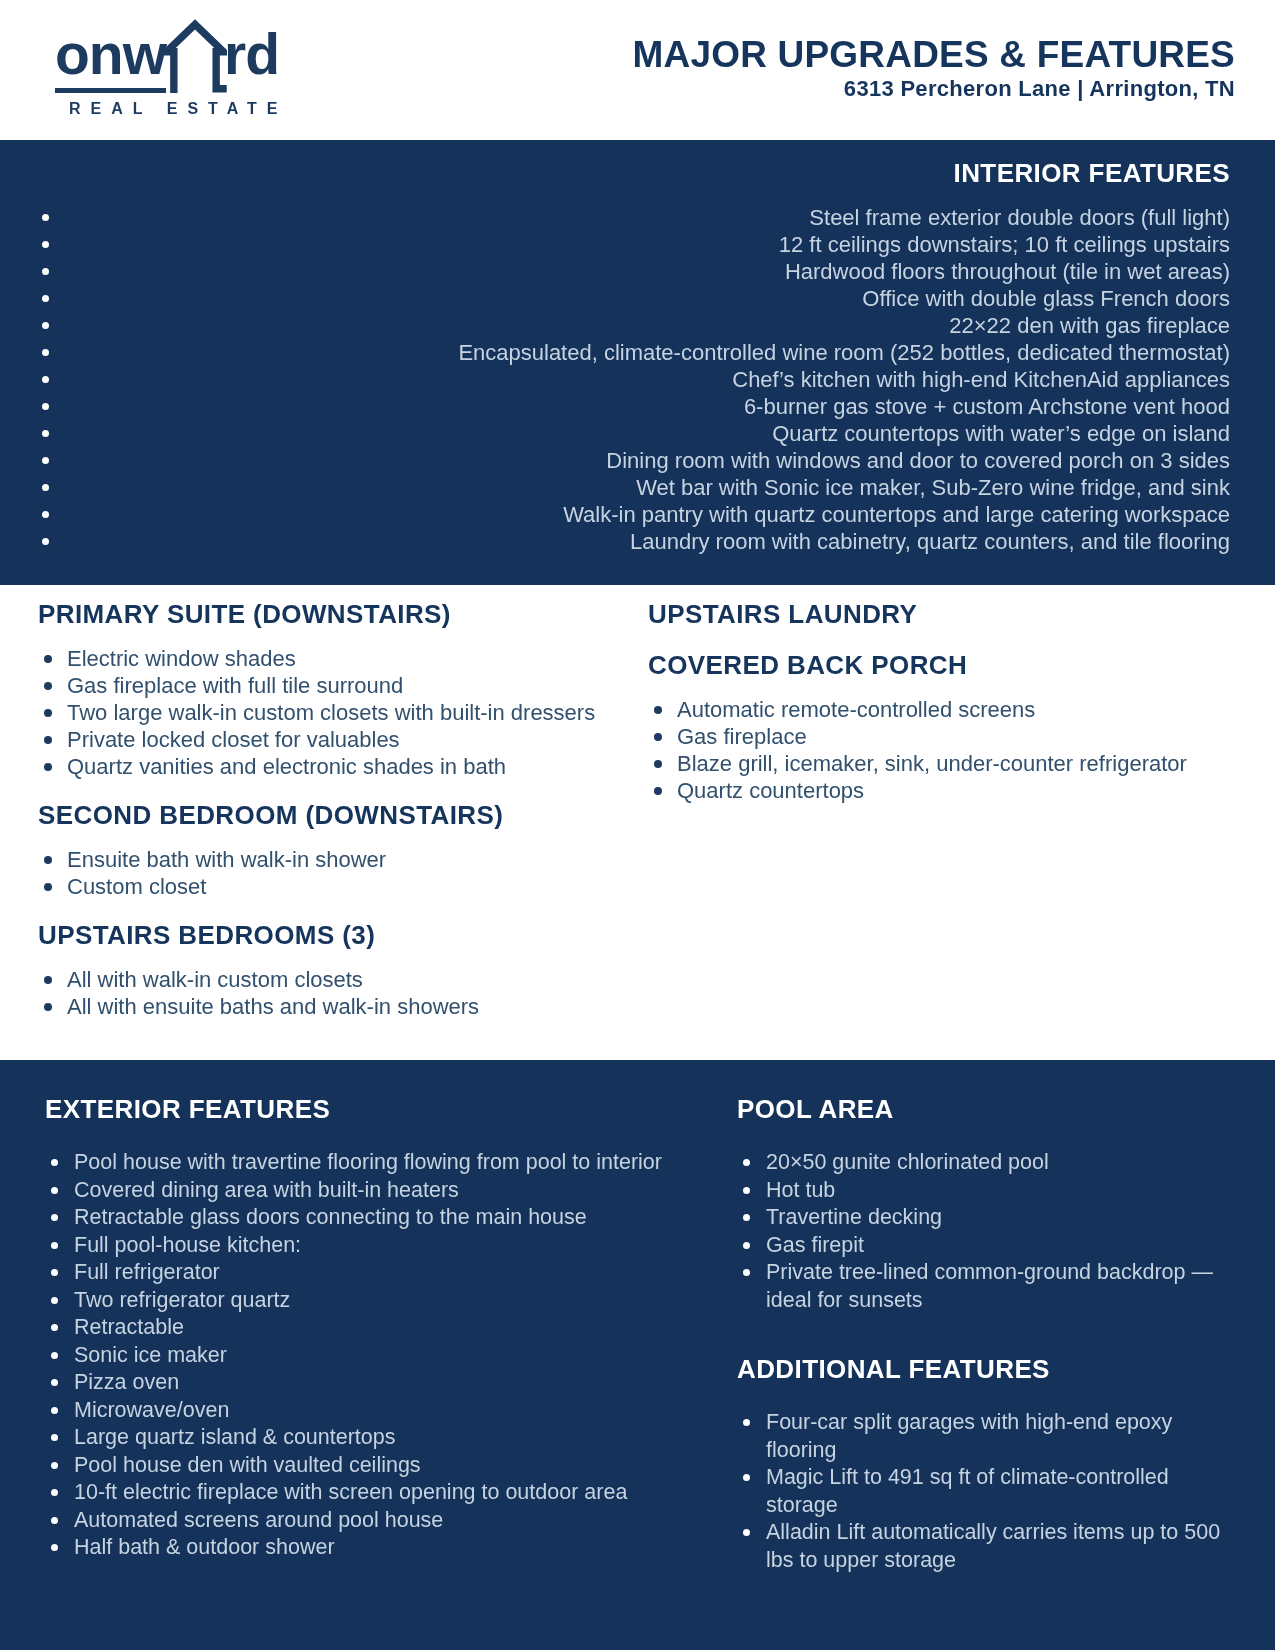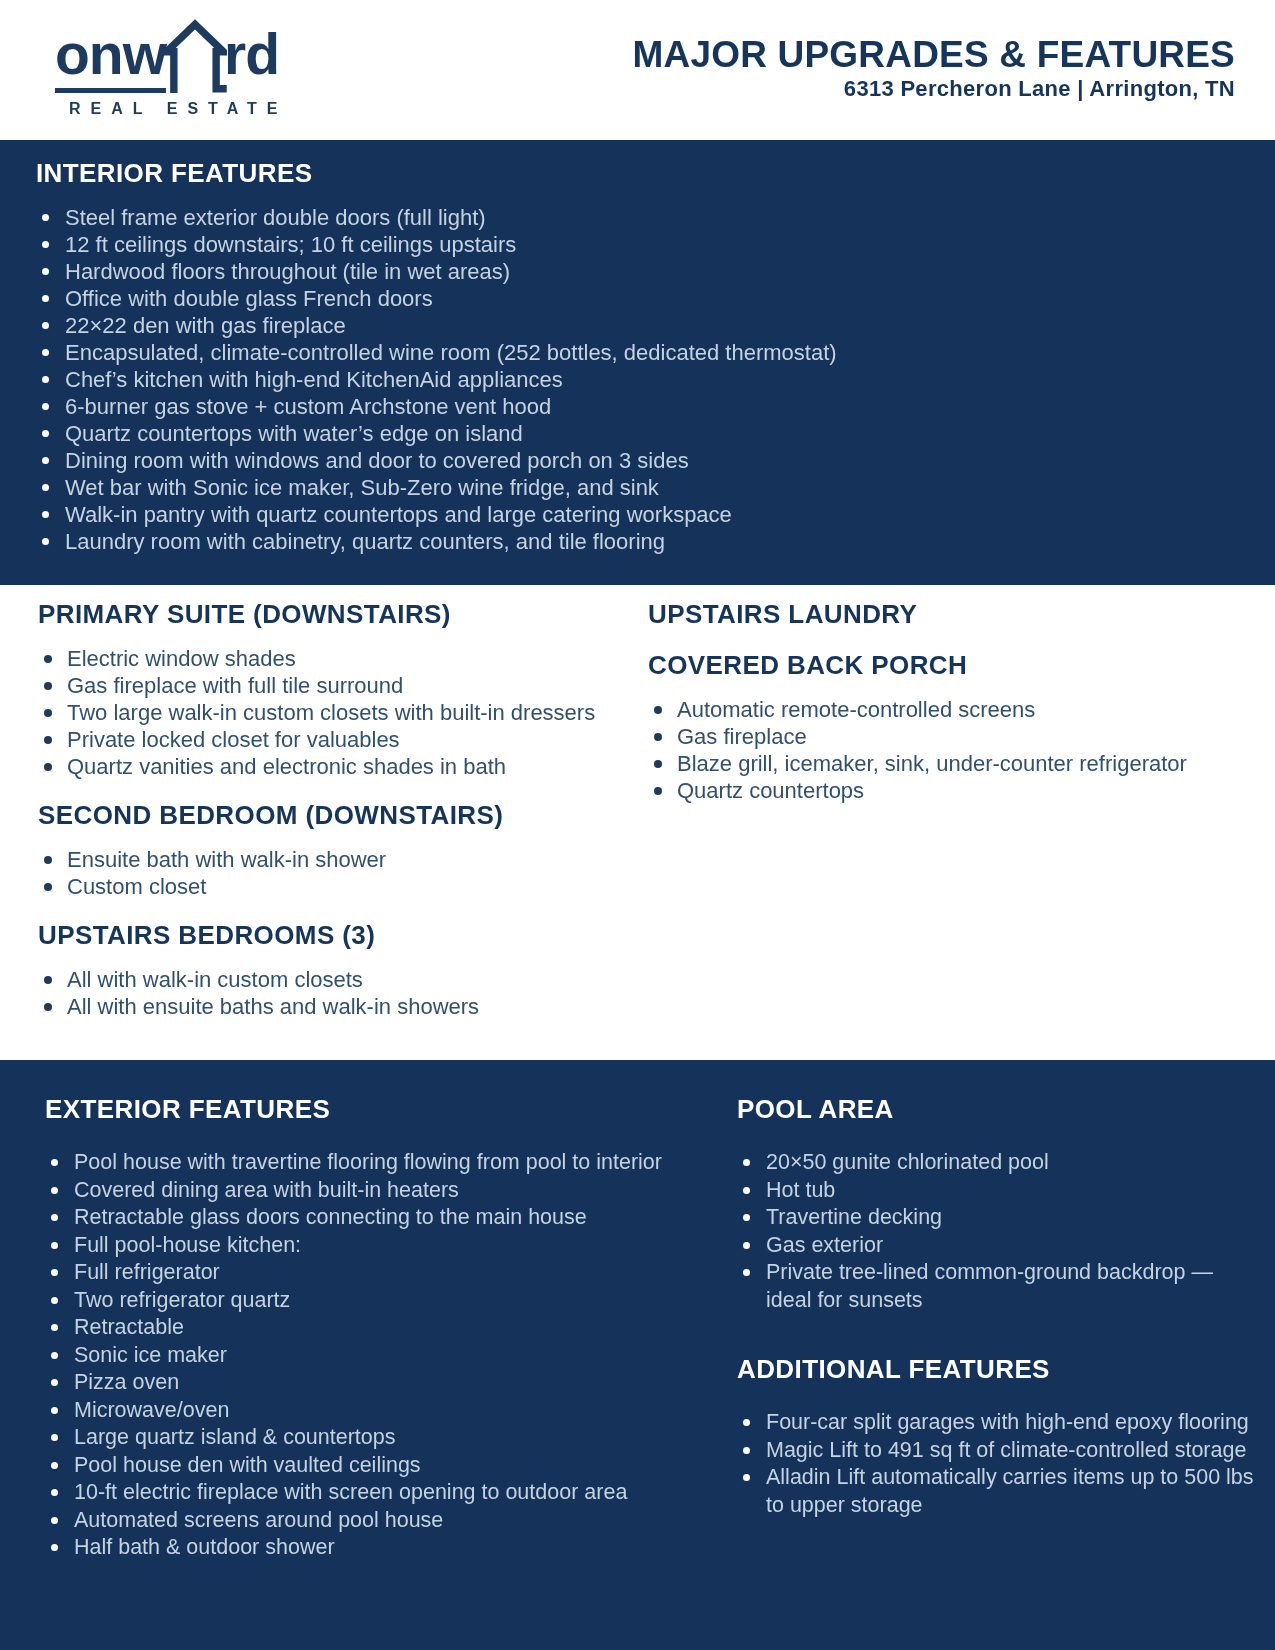--- a/index.html
+++ b/index.html
@@ -35,36 +35,36 @@
   .group-heading { font-weight: bold; font-size: 26px; letter-spacing: 0.4px; }
   ul.feature-list { list-style: none; }
   ul.feature-list li { position: relative; padding-left: 29px; }
   .dot {
     position: absolute; left: 6px; top: 10px;
     width: 7px; height: 7px; border-radius: 50%;
   }
   .txt { display: inline; }
 
   
-  .band-interior { flex: 0 0 445px; background: #14325a; padding: 16px 45px 0 36px; }
+  .band-interior { flex: 0 0 445px; background: #14325a; padding: 16px 45px 0 36px; text-align: right; }
   .band-interior .group-heading { color: #ffffff; margin: 2px 0 15px 0; }
   .band-interior li { color: #c6d3e0; font-size: 22px; line-height: 27px; }
   .band-interior .dot { background: #ffffff; }
 
   
   .middle { flex: 0 0 475px; background: #ffffff; display: flex; padding: 8px 40px 0 38px; }
   .middle .col-left { width: 592px; flex: 0 0 592px; }
   .middle .col-right { flex: 1; padding-left: 18px; }
   .middle .group-heading { color: #16355d; margin: 20px 0 15px 0; }
   .middle .group:first-child .group-heading { margin-top: 6px; }
   .middle li { color: #31506e; font-size: 22px; line-height: 27px; }
   .middle .dot { background: #1d3a5f; width: 8px; height: 8px; }
 
   
-  .bottom { flex: 1 1 auto; background: #14325a; display: flex; padding: 26px 16px 0 45px; }
+  .bottom { flex: 1 1 auto; background: #14325a; display: flex; padding: 26px 44px 0 45px; }
   .bottom .col-left { width: 650px; flex: 0 0 650px; }
   .bottom .col-right { flex: 1; padding-left: 42px; }
   .bottom .group-heading { color: #ffffff; margin: 8px 0 24px 0; }
   .bottom .group + .group .group-heading { margin-top: 40px; }
   .bottom li { color: #c6d3e0; font-size: 21.5px; line-height: 27.5px; }
   .bottom .dot { background: #ffffff; top: 10px; }
 </style>
 </head>
 <body>
 
@@ -174,21 +174,21 @@
           </ul>
         </section>
       </div>
     <div class="col-right">
         <section class="group">
           <h2 class="group-heading">POOL AREA</h2>
           <ul class="feature-list">
             <li><span class="dot"></span><span class="txt">20×50 gunite chlorinated pool</span></li>
             <li><span class="dot"></span><span class="txt">Hot tub</span></li>
             <li><span class="dot"></span><span class="txt">Travertine decking</span></li>
-            <li><span class="dot"></span><span class="txt">Gas exterior</span></li>
+            <li><span class="dot"></span><span class="txt">Gas firepit</span></li>
             <li><span class="dot"></span><span class="txt">Private tree-lined common-ground backdrop — ideal for sunsets</span></li>
           </ul>
         </section>
         <section class="group">
           <h2 class="group-heading">ADDITIONAL FEATURES</h2>
           <ul class="feature-list">
             <li><span class="dot"></span><span class="txt">Four-car split garages with high-end epoxy flooring</span></li>
             <li><span class="dot"></span><span class="txt">Magic Lift to 491 sq ft of climate-controlled storage</span></li>
             <li><span class="dot"></span><span class="txt">Alladin Lift automatically carries items up to 500 lbs to upper storage</span></li>
           </ul>

